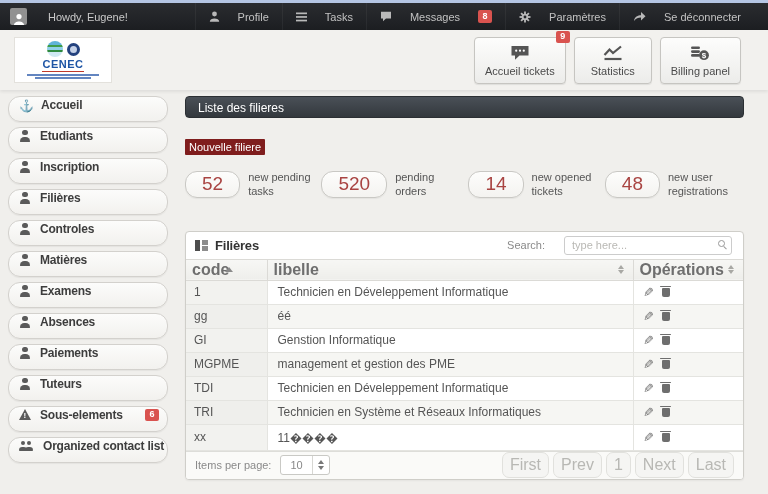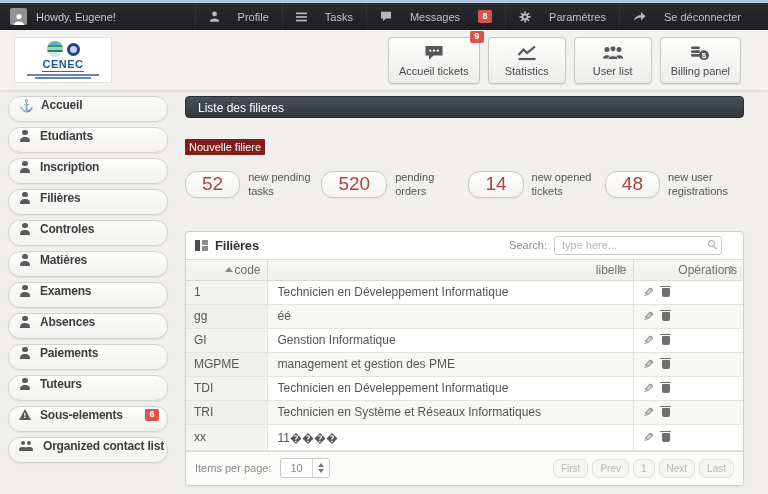--- a/index.html
+++ b/index.html
@@ -5,21 +5,21 @@
   * { margin:0; padding:0; box-sizing:border-box; }
   html,body { width:768px; height:494px; }
   body { font-family:"Liberation Sans", sans-serif; background:#e9e8e5; }
   .screen { position:relative; width:768px; height:494px; background:#f0efec; overflow:hidden; }
 
   
   .topstrip { height:3px; background:#b5c6e4; }
   .topbar { height:27px; background:linear-gradient(#2a2c30,#1c1e21); display:flex; align-items:center; justify-content:space-between; padding:0 14px 0 10px; }
   .tb-left { display:flex; align-items:center; gap:9px; }
   .avatar { width:17px; height:17px; background:#919191; border-radius:2px; display:flex; align-items:flex-end; justify-content:center; overflow:hidden; }
-  .greeting { color:#c9c9c9; font-size:11px; }
+  .greeting { color:#c9c9c9; font-size:11px;margin-left:12px; }
   .tb-right { display:flex; align-items:stretch; height:27px; }
   .tb-item { display:flex; align-items:center; gap:18px; padding:0 13px; color:#c2c2c2; font-size:11px; cursor:pointer; border-left:1px solid rgba(255,255,255,0.05); }
   .badge { background:#d9534f; color:#fff; font-size:9px; font-weight:bold; padding:1.5px 4.5px; border-radius:2px; line-height:1.1; }
 
   
   .header { height:60px; display:flex; align-items:center; justify-content:space-between; padding:0 27px 0 14px; box-shadow:0 2px 3px rgba(0,0,0,0.07); position:relative; z-index:2; background:#f2f1ee; }
   .logo { width:98px; height:46px; background:#fff; border:1px solid #e3e1dc; display:flex; flex-direction:column; align-items:center; justify-content:center; cursor:pointer; }
   .logo-emblems { display:flex; gap:4px; align-items:center; }
   .emb1 { width:16px; height:16px; border-radius:50%; background:linear-gradient(180deg,#5fb3d9 0 22%,#3f9c4a 22% 38%,#8fd0e8 38% 55%,#2f8a3f 55% 70%,#cfe8f2 70% 100%); }
   .emb2 { width:13px; height:13px; border-radius:50%; border:3px solid #24427e; background:#c6d2e8; }
@@ -46,51 +46,51 @@
   .new-btn { display:inline-block; margin-top:21px; background:#7f1d1d; color:#fff; font-size:11px; padding:2px 4px; border-radius:1px; cursor:pointer; }
   .stats { display:flex; justify-content:space-between; margin-top:16px; padding-right:4px; }
   .stat { display:flex; align-items:center; }
   .stat-value { display:inline-block; border:1px solid #c9c8c4; border-radius:12px; background:linear-gradient(#fdfdfc,#f4f3f0); box-shadow:0 1px 1px rgba(0,0,0,0.05); padding:1px 16px 2px; font-size:19px; color:#a94442; }
   .stat-label { font-size:11px; color:#555; line-height:1.25; margin-left:8px; max-width:72px; }
 
   
   .panel { margin-top:32px; background:#fff; border:1px solid #cfcec9; border-radius:4px; box-shadow:0 1px 2px rgba(0,0,0,0.05); overflow:hidden; }
   .panel-head { height:27px; display:flex; align-items:center; padding:0 9px; }
   .panel-title { font-size:13px; font-weight:bold; color:#333; letter-spacing:-0.2px; }
-  .search-wrap { margin-left:auto; display:flex; align-items:center; gap:7px; margin-right:12px;justify-content:space-between; }
+  .search-wrap { margin-left:auto; display:flex; align-items:center; gap:19px; margin-right:2px;justify-content:space-between; }
   .search-label { font-size:11px; color:#8a8a8a; }
   .search-box { position:relative; display:inline-block; }
   .search-box input { width:168px; height:19px; border:1px solid #ccc; border-radius:3px; font-family:"Liberation Sans",sans-serif; font-size:11px; color:#555; padding:2px 22px 2px 7px; outline:none; }
   .search-box input::placeholder { color:#b9b8b4; }
   .mag { position:absolute; right:7px; top:5px; width:7px; height:7px; border:1.4px solid #999; border-radius:50%; cursor:pointer; }
   .mag::after { content:""; position:absolute; left:4.8px; top:4.8px; width:4px; height:1.4px; background:#999; transform:rotate(45deg); transform-origin:0 0; }
 
   table { width:100%; border-collapse:collapse; table-layout:fixed; }
   th, td { border:1px solid #e4e4e0; }
   th:first-child, td:first-child { border-left:none; }
   th:last-child, td:last-child { border-right:none; }
-  thead th { height:21px; background:linear-gradient(#f7f7f5,#eeeeeb); border-color:#dbdad6; font-size:12px; font-weight:normal; color:#6e6e6e; text-align:right; cursor:pointer; position:relative; padding:0 6px; }
+  thead th { height:21px; background:linear-gradient(#f7f7f5,#eeeeeb); border-color:#dbdad6; font-size:16px; font-weight:bold; color:#6e6e6e; text-align:left; cursor:pointer; position:relative; padding:0 6px; }
   .col-code { width:81px; }
   .col-ops { width:110px; }
   tbody td { height:24px; padding:4px 10px; font-size:12px; color:#555; }
   .cell-code { background:#f2f2ef; padding-left:8px; }
   tbody tr:nth-child(even) td { background:#f6f6f3; }
   tbody tr:nth-child(even) .cell-code { background:#efefec; }
   .cell-ops { padding-left:9px; }
   .op-edit { font-size:13px; color:#6e6e6e; cursor:pointer; display:inline-block; transform:scaleX(-1); margin-right:7px; vertical-align:-1px; }
 
-  .panel-foot { height:34px; background:#fafaf8; border-top:1px solid #ddddd9; display:flex; align-items:center; justify-content:space-between; padding:0 9px; }
+  .panel-foot { height:28px; background:#fafaf8; border-top:1px solid #ddddd9; display:flex; align-items:center; justify-content:space-between; padding:0 9px; }
   .foot-left { display:flex; align-items:center; gap:9px; font-size:11px; color:#8a8a8a; }
   .pp-select { display:inline-flex; align-items:center; height:20px; border:1px solid #c9c9c5; border-radius:3px; background:#fff; cursor:pointer; }
   .pp-value { padding:0 9px; font-size:11px; color:#888; }
   .spinner { display:inline-flex; flex-direction:column; gap:1.5px; padding:0 5px; border-left:1px solid #d7d7d3; height:100%; justify-content:center; }
   .spinner::before { content:""; border-left:3px solid transparent; border-right:3px solid transparent; border-bottom:4px solid #777; }
   .spinner::after { content:""; border-left:3px solid transparent; border-right:3px solid transparent; border-top:4px solid #777; }
   .foot-right { display:flex; gap:4px; }
-  .pg-btn { border:1px solid #e1e1dd; background:#f5f5f3; color:#b8b8b4; font-size:10px; padding:3px 7px; border-radius:7px; cursor:pointer; }
+  .pg-btn { border:1px solid #e1e1dd; background:#f5f5f3; color:#b8b8b4; font-size:16px; padding:3px 7px; border-radius:7px; cursor:pointer; }
 
   
   .sb-icon { flex:none; }
   .ic-user { position:relative; display:inline-block; width:12px; height:12px; }
   .ic-user::before { content:""; position:absolute; left:3.2px; top:0; width:5.4px; height:5.4px; border-radius:50%; background:#5a5a5a; }
   .ic-user::after { content:""; position:absolute; left:0.8px; bottom:0.2px; width:10.4px; height:5px; border-radius:5px 5px 1px 1px; background:#5a5a5a; }
   .ic-users { position:relative; display:inline-block; width:15px; height:12px; }
   .ic-users::before { content:""; position:absolute; left:2px; top:1px; width:4.4px; height:4.4px; border-radius:50%; background:#5a5a5a; box-shadow:6px 0 0 #5a5a5a; }
   .ic-users::after { content:""; position:absolute; left:0; bottom:1px; width:8px; height:4.4px; border-radius:4px 4px 1px 1px; background:#5a5a5a; box-shadow:6px 0 0 #5a5a5a; }
   .ic-warning { position:relative; display:inline-block; width:0; height:0; border-left:6px solid transparent; border-right:6px solid transparent; border-bottom:11px solid #5a5a5a; margin-top:-1px; }
@@ -198,33 +198,20 @@
         <div class="qlabel">Accueil tickets</div>
       </div>
       <div class="qbtn">
         <svg width="20" height="16" viewBox="0 0 20 16">
             <path d="M1.5 10 L6.5 4.5 L10 8 L18 1.5" stroke="#555" stroke-width="2.2" fill="none"></path>
             <path d="M1.5 14 H18.5" stroke="#555" stroke-width="2.2"></path>
           </svg>
         <div class="qlabel">Statistics</div>
       </div>
       <div class="qbtn">
-        <svg width="22" height="16" viewBox="0 0 22 16">
-            <g fill="#555">
-              <circle cx="5" cy="4.6" r="2.5"></circle>
-              <circle cx="17" cy="4.6" r="2.5"></circle>
-              <path d="M0.8 13.5c0-4.2 8.4-4.2 8.4 0z"></path>
-              <path d="M12.8 13.5c0-4.2 8.4-4.2 8.4 0z"></path>
-              <circle cx="11" cy="3.8" r="2.9" stroke="#ececea" stroke-width="1"></circle>
-              <path d="M5.8 14.5c0-5 10.4-5 10.4 0z" stroke="#ececea" stroke-width="1"></path>
-            </g>
-          </svg>
-        <div class="qlabel">User list</div>
-      </div>
-      <div class="qbtn">
         <svg width="20" height="16" viewBox="0 0 20 16">
             <g fill="#555">
               <rect x="1" y="1.5" width="9" height="2.6" rx="1.3"></rect>
               <rect x="1" y="5.3" width="9" height="2.6" rx="1.3"></rect>
               <rect x="1" y="9.1" width="9" height="2.6" rx="1.3"></rect>
               <circle cx="14" cy="10.2" r="4.9"></circle>
             </g>
             <text x="14" y="13" font-size="8" fill="#fff" text-anchor="middle" font-weight="bold" font-family="Liberation Sans, sans-serif">$</text>
           </svg>
         <div class="qlabel">Billing panel</div>

